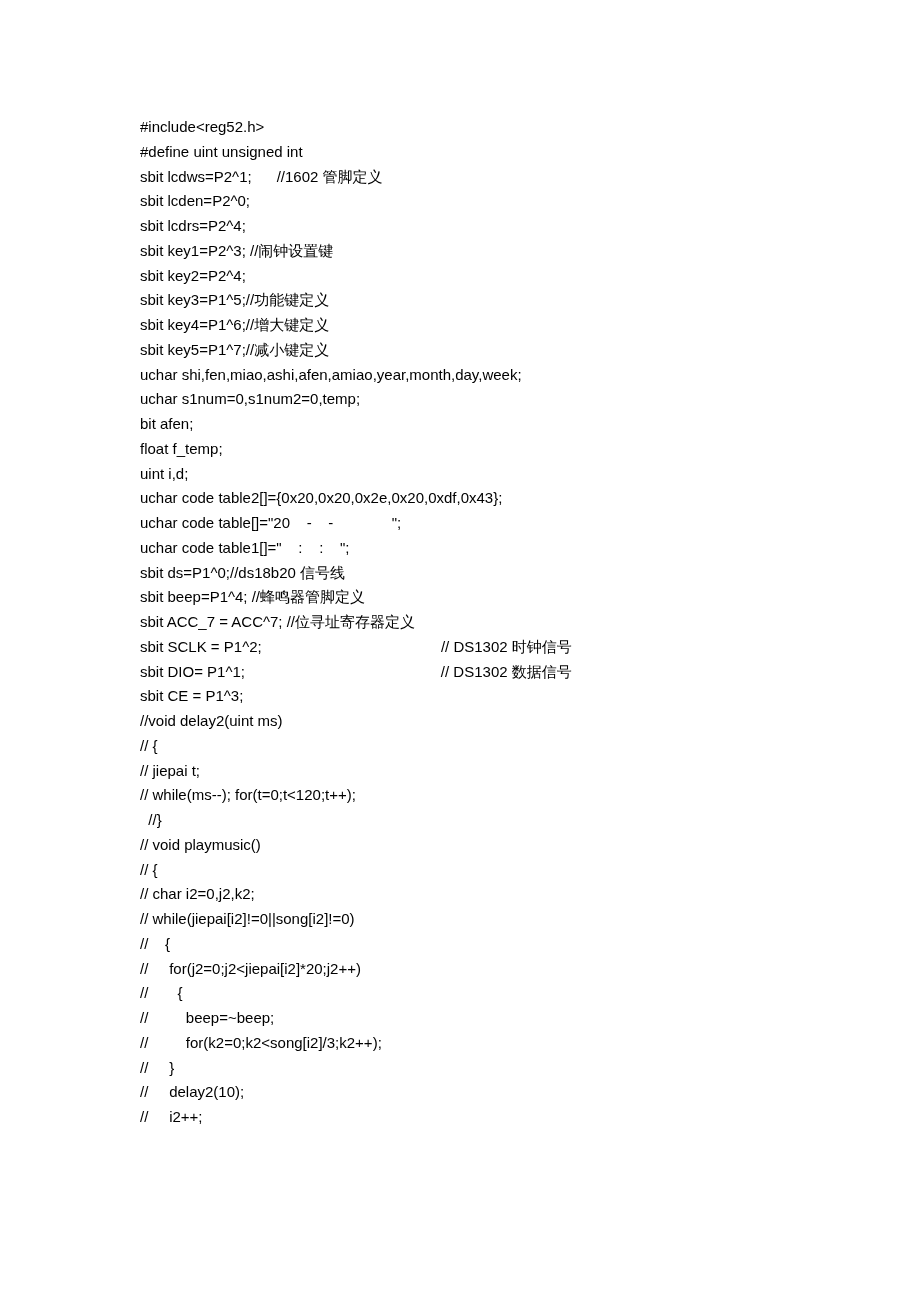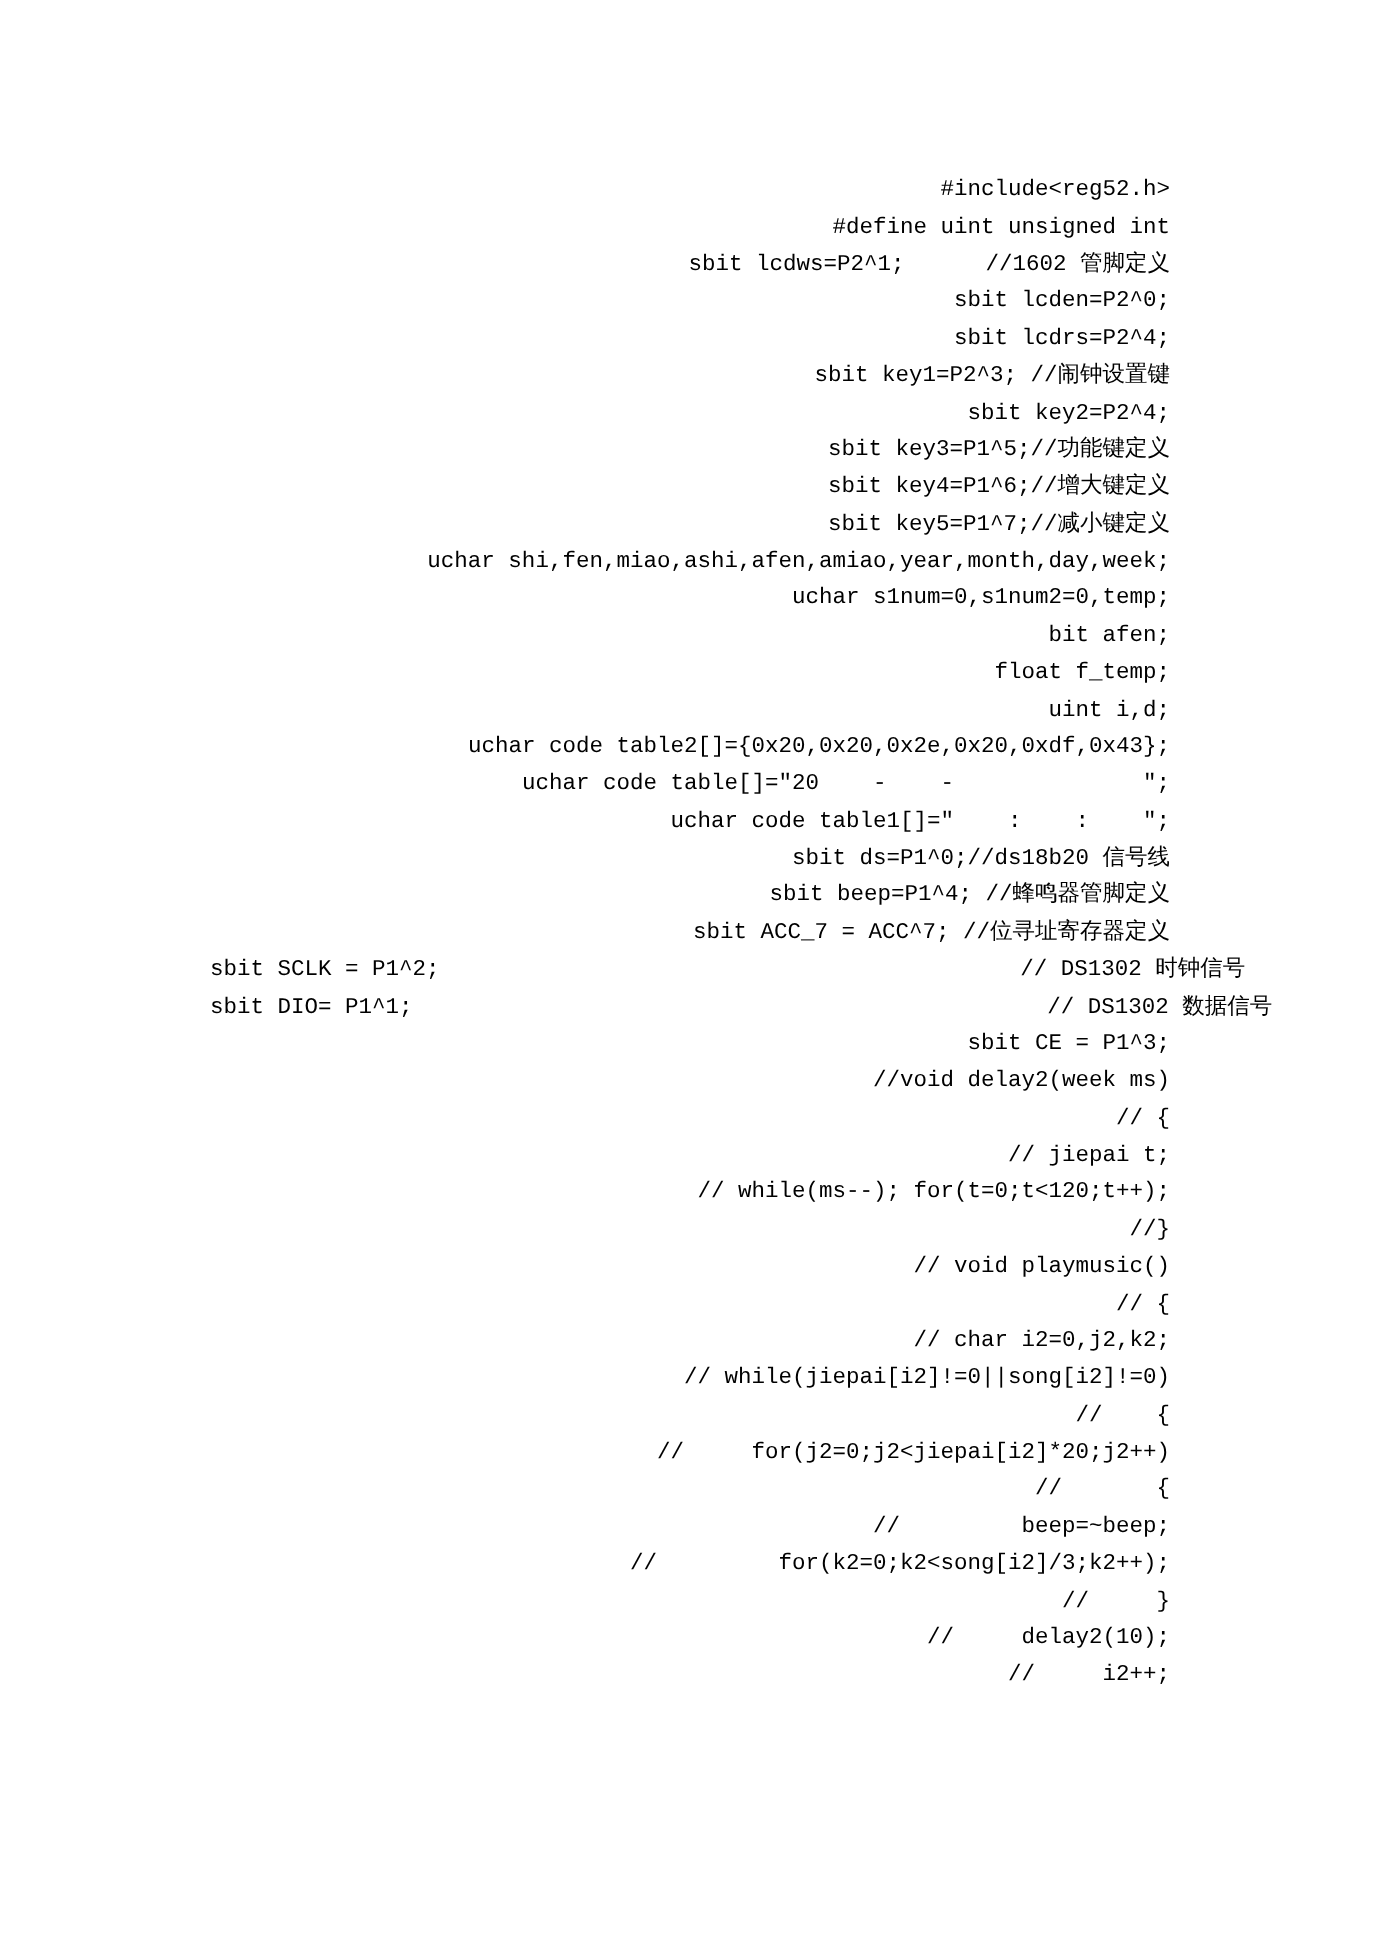--- a/index.html
+++ b/index.html
@@ -12,22 +12,21 @@
     font-size: 15px;
     color: #000000;
     line-height: 1.65;
   }
   .page {
     padding: 115px 0 0 140px;
     width: 640px;
   }
   .code-line {
     white-space: pre;
-    font-family: Liberation Mono, monospace;
-    text-align: right;
+    font-family: Liberation Sans, sans-serif;
   }
 </style>
 </head>
 <body>
 
 <div class="page">
   <div class="code-line">#include&lt;reg52.h&gt;</div>
   <div class="code-line">#define uint unsigned int</div>
   <div class="code-line">sbit lcdws=P2^1;      //1602 管脚定义</div>
   <div class="code-line">sbit lcden=P2^0;</div>
@@ -44,21 +43,21 @@
   <div class="code-line">uint i,d;</div>
   <div class="code-line">uchar code table2[]={0x20,0x20,0x2e,0x20,0xdf,0x43};</div>
   <div class="code-line">uchar code table[]="20    -    -              ";</div>
   <div class="code-line">uchar code table1[]="    :    :    ";</div>
   <div class="code-line">sbit ds=P1^0;//ds18b20 信号线</div>
   <div class="code-line">sbit beep=P1^4; //蜂鸣器管脚定义</div>
   <div class="code-line">sbit ACC_7 = ACC^7; //位寻址寄存器定义</div>
   <div class="code-line">sbit SCLK = P1^2;                                           // DS1302 时钟信号</div>
   <div class="code-line">sbit DIO= P1^1;                                               // DS1302 数据信号</div>
   <div class="code-line">sbit CE = P1^3;</div>
-  <div class="code-line">//void delay2(week ms)</div>
+  <div class="code-line">//void delay2(uint ms)</div>
   <div class="code-line">// {</div>
   <div class="code-line">// jiepai t;</div>
   <div class="code-line">// while(ms--); for(t=0;t&lt;120;t++);</div>
   <div class="code-line"></div>
   <div class="code-line">  //}</div>
   <div class="code-line">// void playmusic()</div>
   <div class="code-line">// {</div>
   <div class="code-line">// char i2=0,j2,k2;</div>
   <div class="code-line">// while(jiepai[i2]!=0||song[i2]!=0)</div>
   <div class="code-line">//    {</div>

